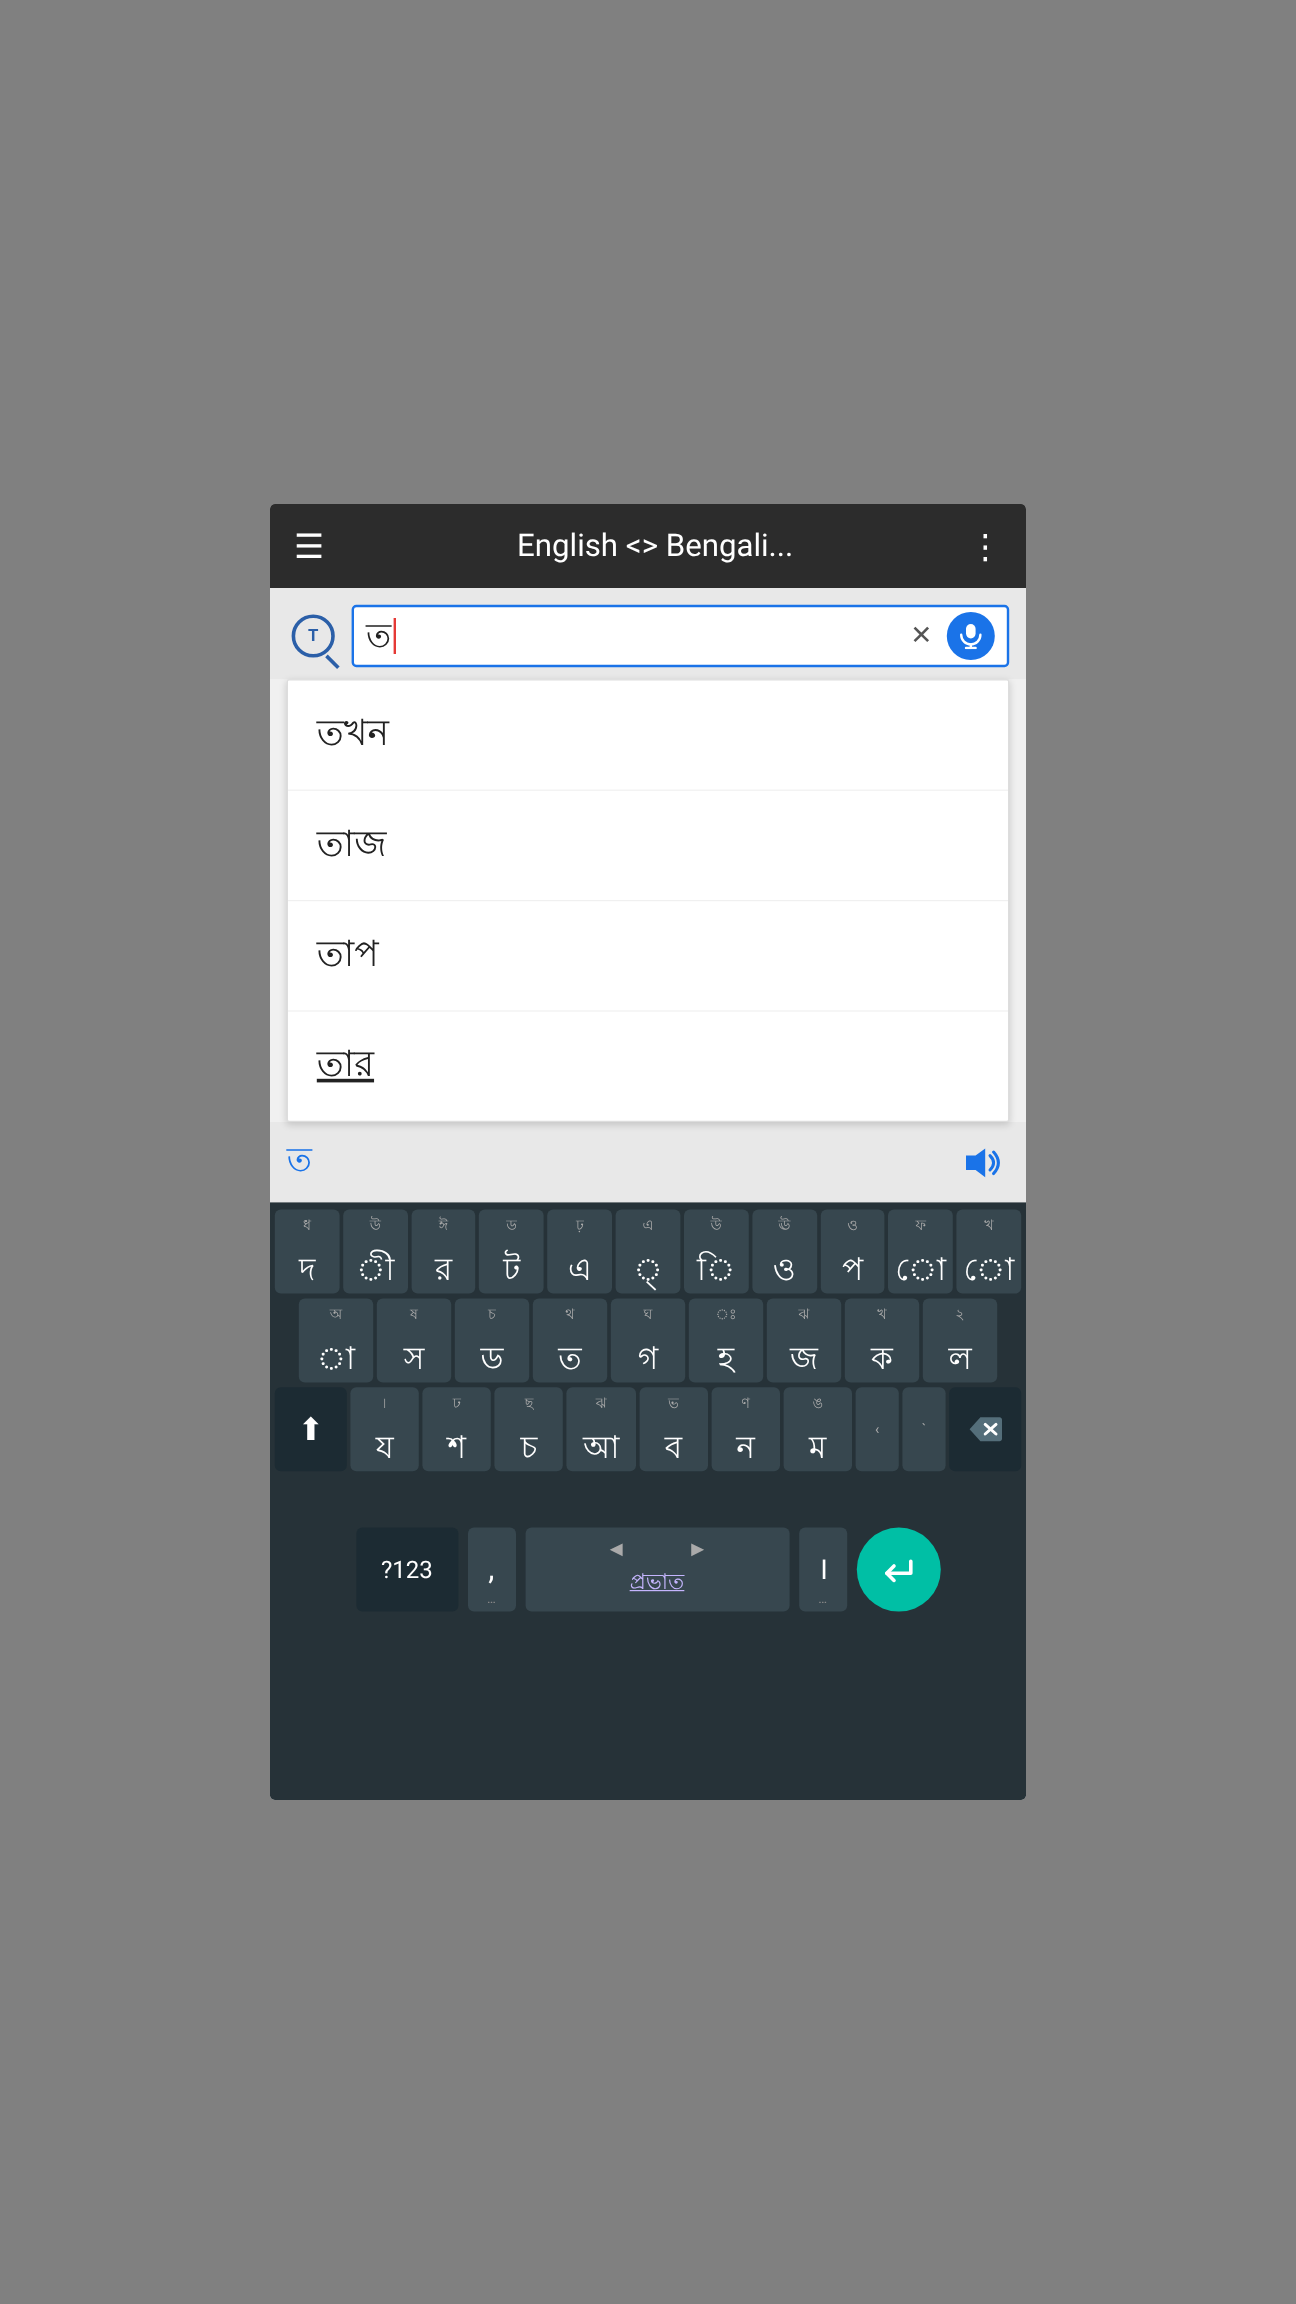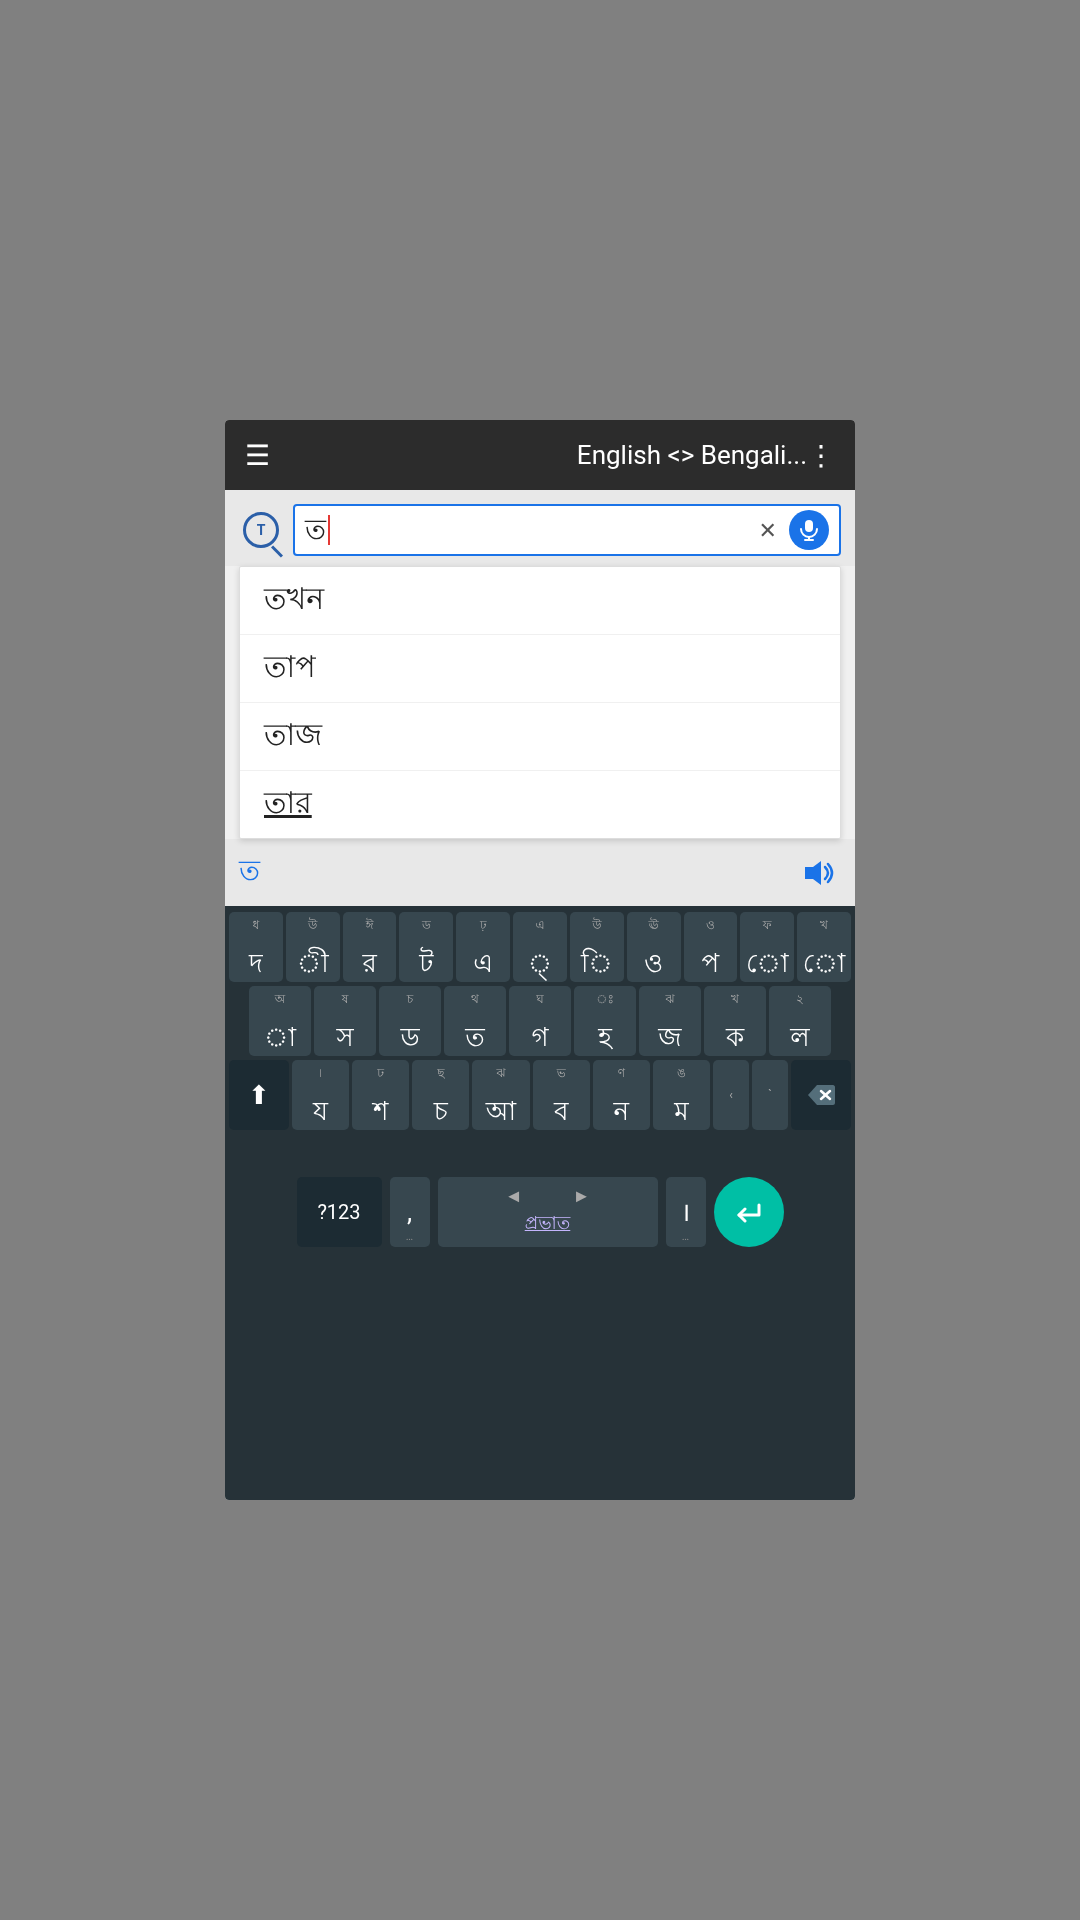--- a/index.html
+++ b/index.html
@@ -35,21 +35,21 @@
     .hamburger-icon {
       color: #fff;
       font-size: 28px;
       width: 40px;
       cursor: pointer;
     }
     .top-bar-title {
       color: #fff;
       font-size: 26px;
       flex: 1;
-      text-align: right;
+      text-align: center;
       font-weight: 400;
     }
     .more-icon {
       color: #fff;
       font-size: 28px;
       cursor: pointer;
     }
 
     
     .search-area {
@@ -143,21 +143,21 @@
       background: #fff;
       border: 1px solid #ddd;
       margin: 0 14px;
       border-radius: 2px;
       flex-shrink: 0;
       box-shadow: 0 2px 6px rgba(0,0,0,0.15);
       position: relative;
       z-index: 10;
     }
     .autocomplete-item {
-      padding: 8px 24px;
+      padding: 20px 24px;
       font-size: 30px;
       color: #222;
       border-bottom: 1px solid #f0f0f0;
       cursor: pointer;
     }
     .autocomplete-item:last-child {
       border-bottom: none;
       text-decoration: underline;
     }
 
@@ -362,22 +362,22 @@
           <path d="M2 10a8 8 0 0016 0" stroke="white" stroke-width="2" fill="none" stroke-linecap="round"></path>
           <line x1="10" y1="18" x2="10" y2="21" stroke="white" stroke-width="2" stroke-linecap="round"></line>
           <line x1="6" y1="21" x2="14" y2="21" stroke="white" stroke-width="2" stroke-linecap="round"></line>
         </svg>
       </div>
     </div>
   </div>
 
   <div class="autocomplete-dropdown">
     <div class="autocomplete-item">তখন</div>
+    <div class="autocomplete-item">তাজ</div>
     <div class="autocomplete-item">তাপ</div>
-    <div class="autocomplete-item">তাজ</div>
     <div class="autocomplete-item">তার</div>
   </div>
 
   <div class="translation-area">
     <div class="translation-char">ত</div>
     <div class="speaker-btn">
       <svg width="32" height="28" viewBox="0 0 32 28" fill="none">
         <polygon points="2,8 10,8 18,2 18,26 10,20 2,20" fill="#1a73e8"></polygon>
         <path d="M22 8 Q28 14 22 20" stroke="#1a73e8" stroke-width="2.5" fill="none" stroke-linecap="round"></path>
         <path d="M25 5 Q33 14 25 23" stroke="#1a73e8" stroke-width="2.5" fill="none" stroke-linecap="round"></path>

